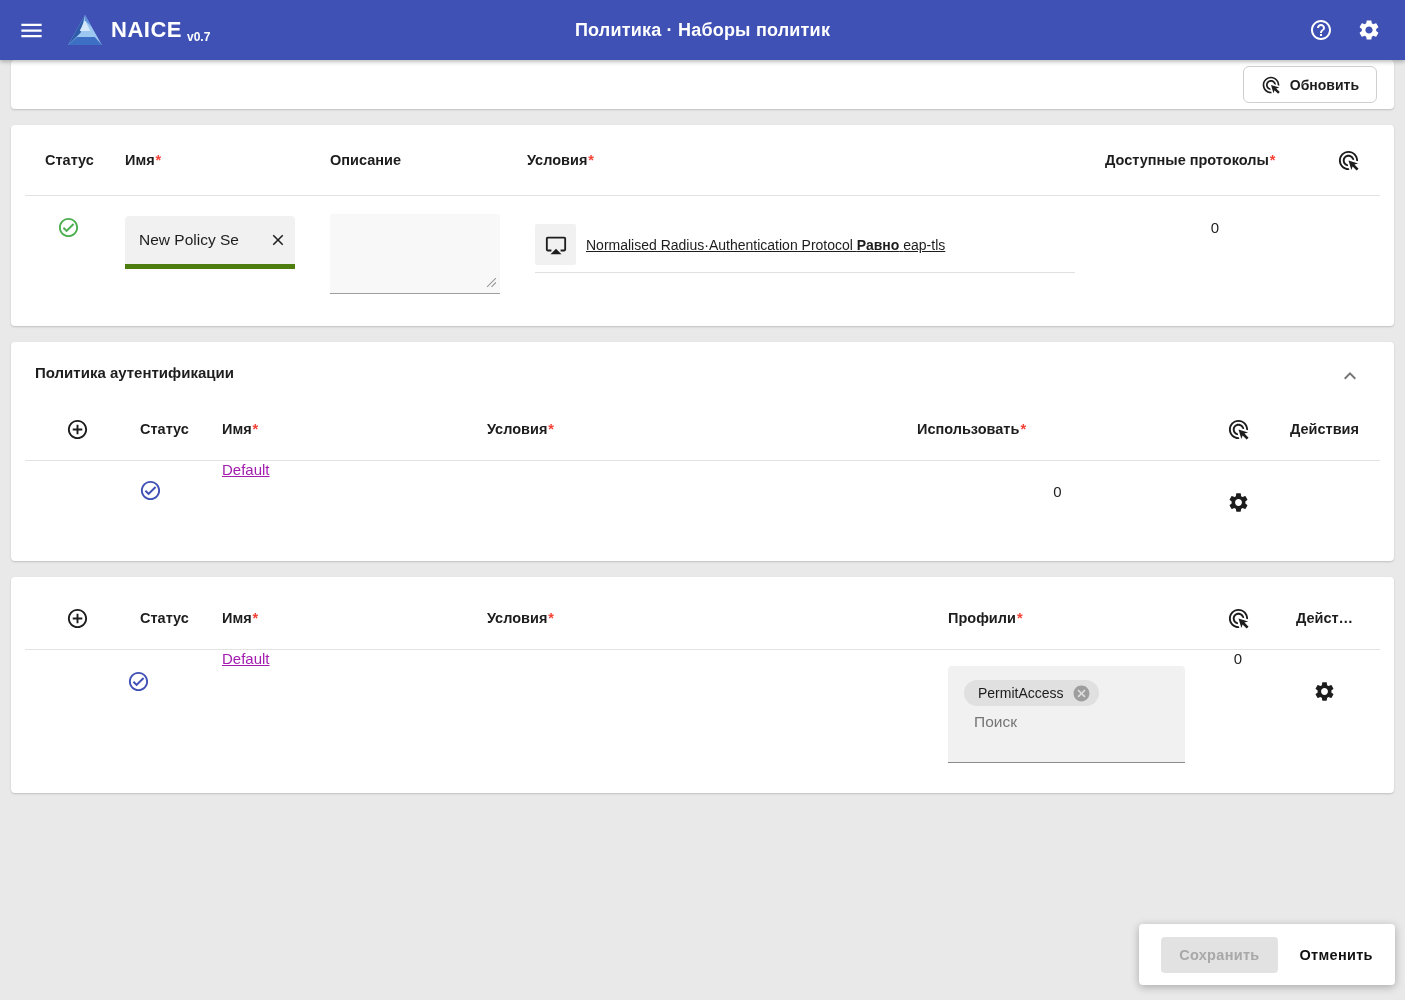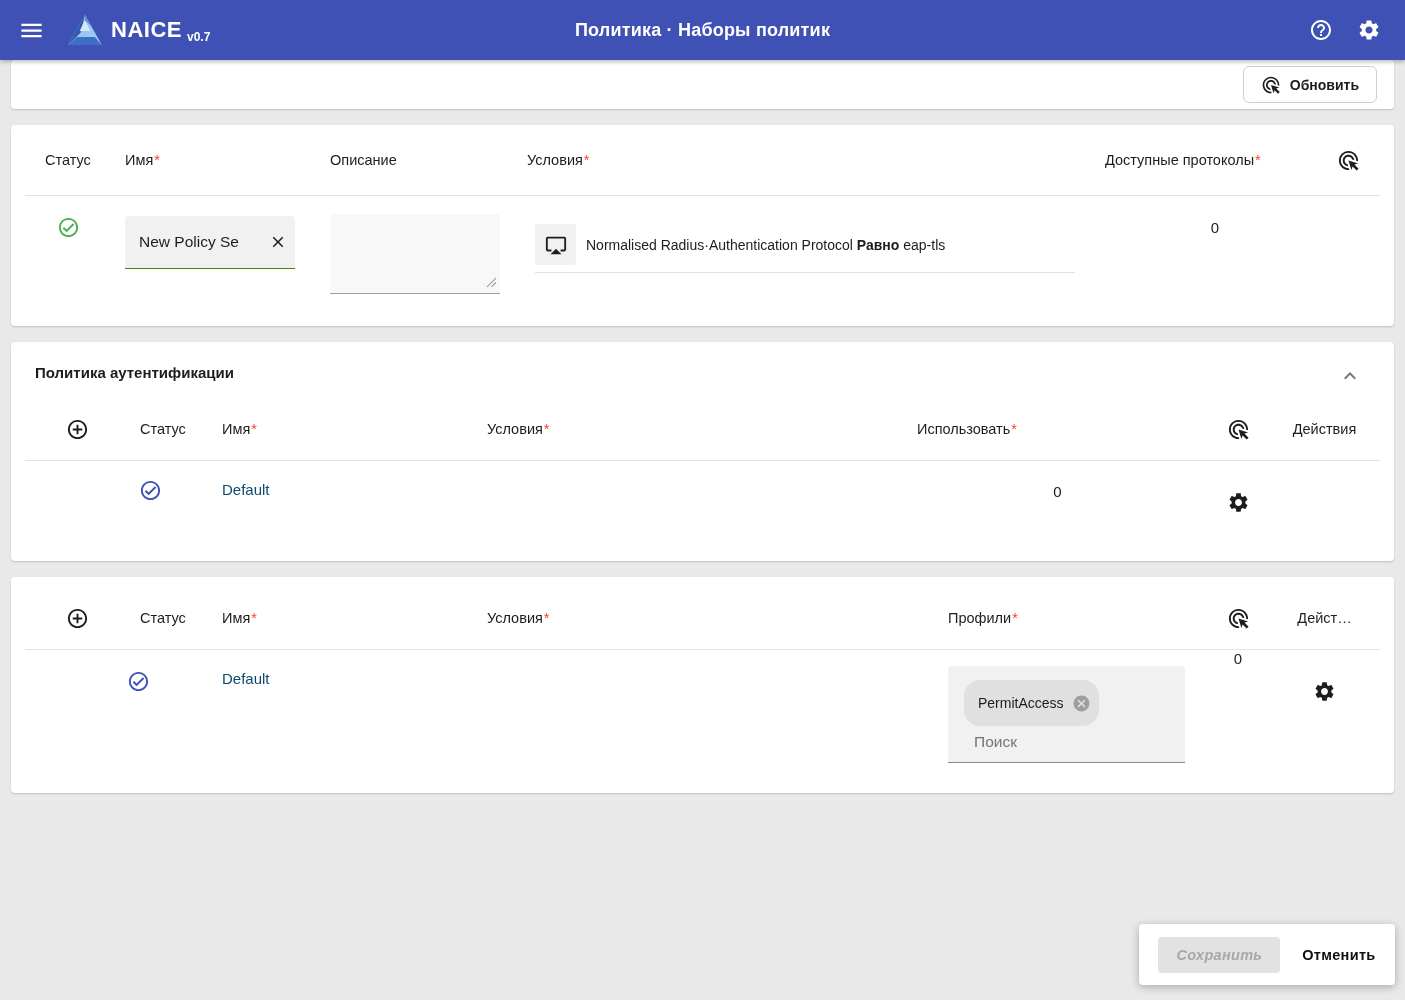--- a/index.html
+++ b/index.html
@@ -29,78 +29,78 @@
   .card { background:#fff; border-radius:4px; box-shadow:0 1px 2px rgba(0,0,0,.18); margin:0 11px 16px 11px; }
   .toolbar-card { height:49px; display:flex; align-items:center; justify-content:flex-end; padding-right:17px; }
   .refresh-btn { display:flex; align-items:center; gap:9px; height:37px; padding:0 17px; background:#fff; border:1px solid #cfcfcf; border-radius:6px; font-family:inherit; font-size:14px; font-weight:bold; color:#1d1d1d; cursor:pointer; }
   .refresh-btn svg { width:20px; height:20px; fill:#1d1d1d; }
 
   
   .grid { display:grid; align-items:center; }
   .ps-grid   { grid-template-columns:80px 205px 197px 578px 220px 1fr; padding:0 23px 0 34px; }
   .auth-grid { grid-template-columns:80px 82px 290px 430px 281px 80px 1fr; padding:0 23px 0 24px; }
   .authz-grid{ grid-template-columns:80px 82px 290px 461px 250px 80px 1fr; padding:0 23px 0 24px; }
-  .header-row { font-size:14.5px; font-weight:normal; color:#1d1d1d; }
+  .header-row { font-size:14.5px; font-weight:bold; color:#1d1d1d; }
   .ps-grid.header-row { height:70px; }
   .auth-grid.header-row, .authz-grid.header-row { height:72px; padding-top:10px; }
   .req { color:var(--c-required,#f44336); margin-left:1px; }
   .divider { border-bottom:1px solid #e3e3e3; margin:0 14px; }
   .hits-head { justify-self:center; }
   .hits-head svg { width:23px; height:23px; fill:#1d1d1d; display:block; }
   .actions-head { justify-self:center; }
   .pad-l { padding-left:25px; }
 
   
   .ps-body { height:130px; align-items:start; }
   .status-icon { width:23px; height:23px; margin:20px 0 0 12px; cursor:pointer; }
   .status-icon.ok svg { fill:var(--c-status_ok,#4caf50); }
   .status-icon.on svg { fill:var(--c-status_enabled,#3f51b5); }
   .status-icon svg { width:23px; height:23px; display:block; }
-  .name-field { margin-top:20px; width:170px; height:53px; background:#f1f1f1; border-bottom:1px solid #4d7c0f; border-radius:4px 4px 0 0; display:flex; align-items:center; padding:0 8px 0 14px; }
+  .name-field { margin-top:20px; width:170px; height:53px; background:#f1f1f1; border-bottom:5px solid #4d7c0f; border-radius:4px 4px 0 0; display:flex; align-items:center; padding:0 8px 0 14px; }
   .name-field input { flex:1; min-width:0; border:none; background:transparent; font-family:inherit; font-size:15.5px; color:#1d1d1d; outline:none; }
   .clear-btn svg { width:18px; height:18px; fill:#1d1d1d; }
   .desc-wrap { position:relative; margin-top:18px; width:170px; height:80px; }
   .desc-wrap textarea { width:170px; height:80px; background:#f8f8f8; border:none; border-bottom:1px solid #9e9e9e; resize:none; outline:none; border-radius:2px 2px 0 0; }
   .grip { position:absolute; right:3px; bottom:6px; width:11px; height:11px; pointer-events:none; }
   .cond-wrap { margin-top:28px; margin-left:8px; width:540px; display:flex; align-items:center; gap:10px; border-bottom:1px solid #e0e0e0; padding-bottom:7px; cursor:pointer; }
   .cond-icon { width:41px; height:41px; background:#f1f1f1; border-radius:2px; display:flex; align-items:center; justify-content:center; flex:none; }
   .cond-icon svg { width:22px; height:22px; fill:#1d1d1d; }
-  .cond-text { font-size:14px; color:#1d1d1d; }
+  .cond-text { font-size:14px; color:#1d1d1d;text-decoration:underline; }
   .cond-text b { font-weight:bold; }
   .select-field { margin-top:13px; width:172px; height:54px; background:#f1f1f1; border-bottom:1px solid #8a8a8a; border-radius:4px 4px 0 0; display:flex; align-items:center; padding:0 8px 0 14px; cursor:pointer; }
   .select-field .sel-text { flex:1; font-size:15.5px; color:#1d1d1d; white-space:nowrap; overflow:hidden; }
   .select-field svg { width:22px; height:22px; fill:#666; flex:none; }
   .hits-val { justify-self:center; font-size:15px; color:#1d1d1d; }
   .ps-body .hits-val { margin-top:23px; }
 
   
   .section-head { display:flex; align-items:flex-start; justify-content:space-between; padding:22px 32px 0 24px; }
   .section-title { font-size:15px; font-weight:bold; color:#1d1d1d; }
   .collapse-btn svg { width:24px; height:24px; fill:#757575; }
   .add-btn { justify-self:start; margin-left:31px; }
   .add-btn svg { width:23px; height:23px; fill:#1d1d1d; display:block; }
 
   .rule-body { height:100px; align-items:start; }
   .rule-body .status-icon { margin:18px 0 0 24px; }
-  .rule-name { padding-left:25px; margin-top:20px; font-size:15px; color:#0c4a6e; }
+  .rule-name { padding-left:25px; font-size:15px; color:#a21caf;text-decoration:underline; }
   .use-select { margin-top:12px; width:268px; height:55px; }
   .rule-body .hits-val { margin-top:22px; }
   .gear-btn { justify-self:center; margin-top:30px; }
   .gear-btn svg { width:23px; height:23px; fill:#1d1d1d; display:block; }
 
   .authz-body { height:143px; align-items:start; }
   .profiles-box { margin-top:16px; width:237px; height:97px; background:#f1f1f1; border-bottom:1px solid #8a8a8a; border-radius:4px 4px 0 0; padding:14px 10px 0 16px; cursor:text; }
-  .chip { display:inline-flex; align-items:center; gap:8px; height:46px; background:#e0e0e0; border-radius:16px; padding:0 8px 0 14px; font-size:14px; color:#1d1d1d; }
+  .chip { display:inline-flex; align-items:center; gap:8px; height:26px; background:#e0e0e0; border-radius:16px; padding:0 8px 0 14px; font-size:14px; color:#1d1d1d; }
   .chip-remove svg { width:19px; height:19px; fill:#9e9e9e; display:block; }
   .profiles-search { display:block; margin-top:7px; padding-left:10px; border:none; background:transparent; outline:none; font-family:inherit; font-size:15.5px; color:#1d1d1d; width:180px; }
   .profiles-search::placeholder { color:#757575; opacity:1; }
 
   
   .footer-card { position:absolute; right:10px; top:924px; width:256px; height:61px; background:#fff; border-radius:4px; box-shadow:0 2px 8px rgba(0,0,0,.28); display:flex; align-items:center; justify-content:center; gap:22px; }
-  .save-btn { background:#e2e2e2; color:#a8a8a8; border:none; border-radius:4px; height:36px; padding:0 18px; font-family:inherit; font-size:14.5px; font-weight:bold; letter-spacing:.3px;font-style:italic; }
+  .save-btn { background:#e2e2e2; color:#a8a8a8; border:none; border-radius:4px; height:36px; padding:0 18px; font-family:inherit; font-size:14.5px; font-weight:bold; letter-spacing:.3px; }
   .cancel-btn { background:none; border:none; font-family:inherit; font-size:14.5px; font-weight:bold; color:#111; letter-spacing:.3px; cursor:pointer; }
 </style>
 </head>
 <body>
 
 <div class="app">
 
   <header class="appbar">
     <div class="appbar-left">
       <button class="icon-btn menu-btn">

